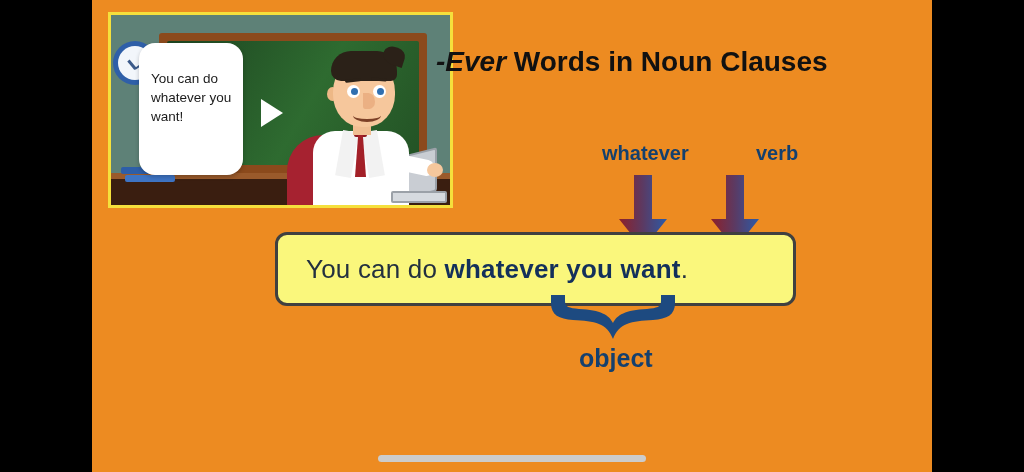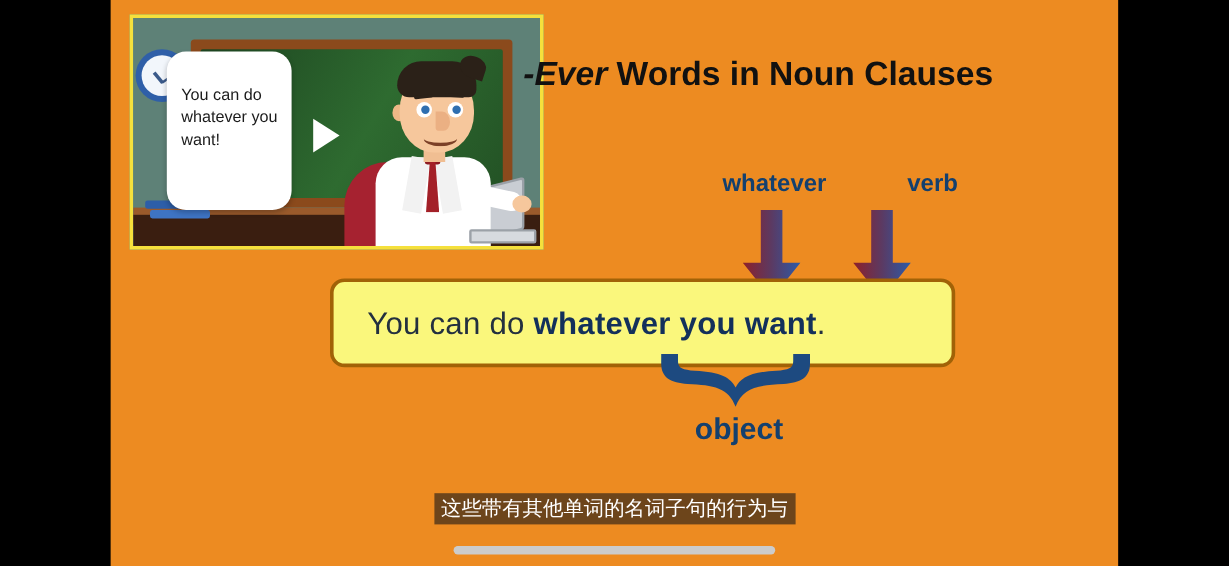--- a/index.html
+++ b/index.html
@@ -166,21 +166,21 @@
   #label-object  { left:487px; top:344px; font-size:25px; }
 
   
   .arrow-down { position:absolute; width:52px; height:76px; }
   #arrow-subject { left:525px; top:175px; }
   #arrow-verb    { left:617px; top:175px; }
 
   
   #sentence-box {
     position:absolute; left:183px; top:232px; width:521px; height:74px;
-    background:#FAF77C; border:3px solid #a16207; border-radius:12px;
+    background:#FAF77C; border:3px solid #404040; border-radius:12px;
     box-sizing:border-box;
     display:flex; align-items:center;
     z-index:6;
   }
   #sentence-text {
     padding-left:28px;
     font-size:26px; color:#1B3152; letter-spacing:.2px;
     font-family:"Liberation Sans", sans-serif;
     white-space:nowrap;
   }
@@ -309,20 +309,17 @@
         <span class="plain">You can do </span><span class="strong">whatever you want</span><span class="plain">.</span>
       </div>
     </div>
 
     <svg id="object-brace" viewBox="0 0 132 50">
       <path d="M2,2 L2,10 C2,22 10,26 24,27 C46,28 58,30 64,46 C70,30 82,28 104,27 C118,26 126,22 126,10 L126,2 L112,2 L112,8 C112,14 108,15 98,16 C76,17 68,22 64,30 C60,22 52,17 30,16 C20,15 16,14 16,8 L16,2 Z" fill="#1D4A80"></path>
     </svg>
 
     <div class="tag-label" id="label-object">object</div>
 
-    <div id="subtitle-wrap">
-      <div id="subtitle-text">这些带有其他单词的名词子句的行为与</div>
-    </div>
 
     <div id="progress-bar-track"></div>
 
   </div>
 </div>
 
 </body></html>

